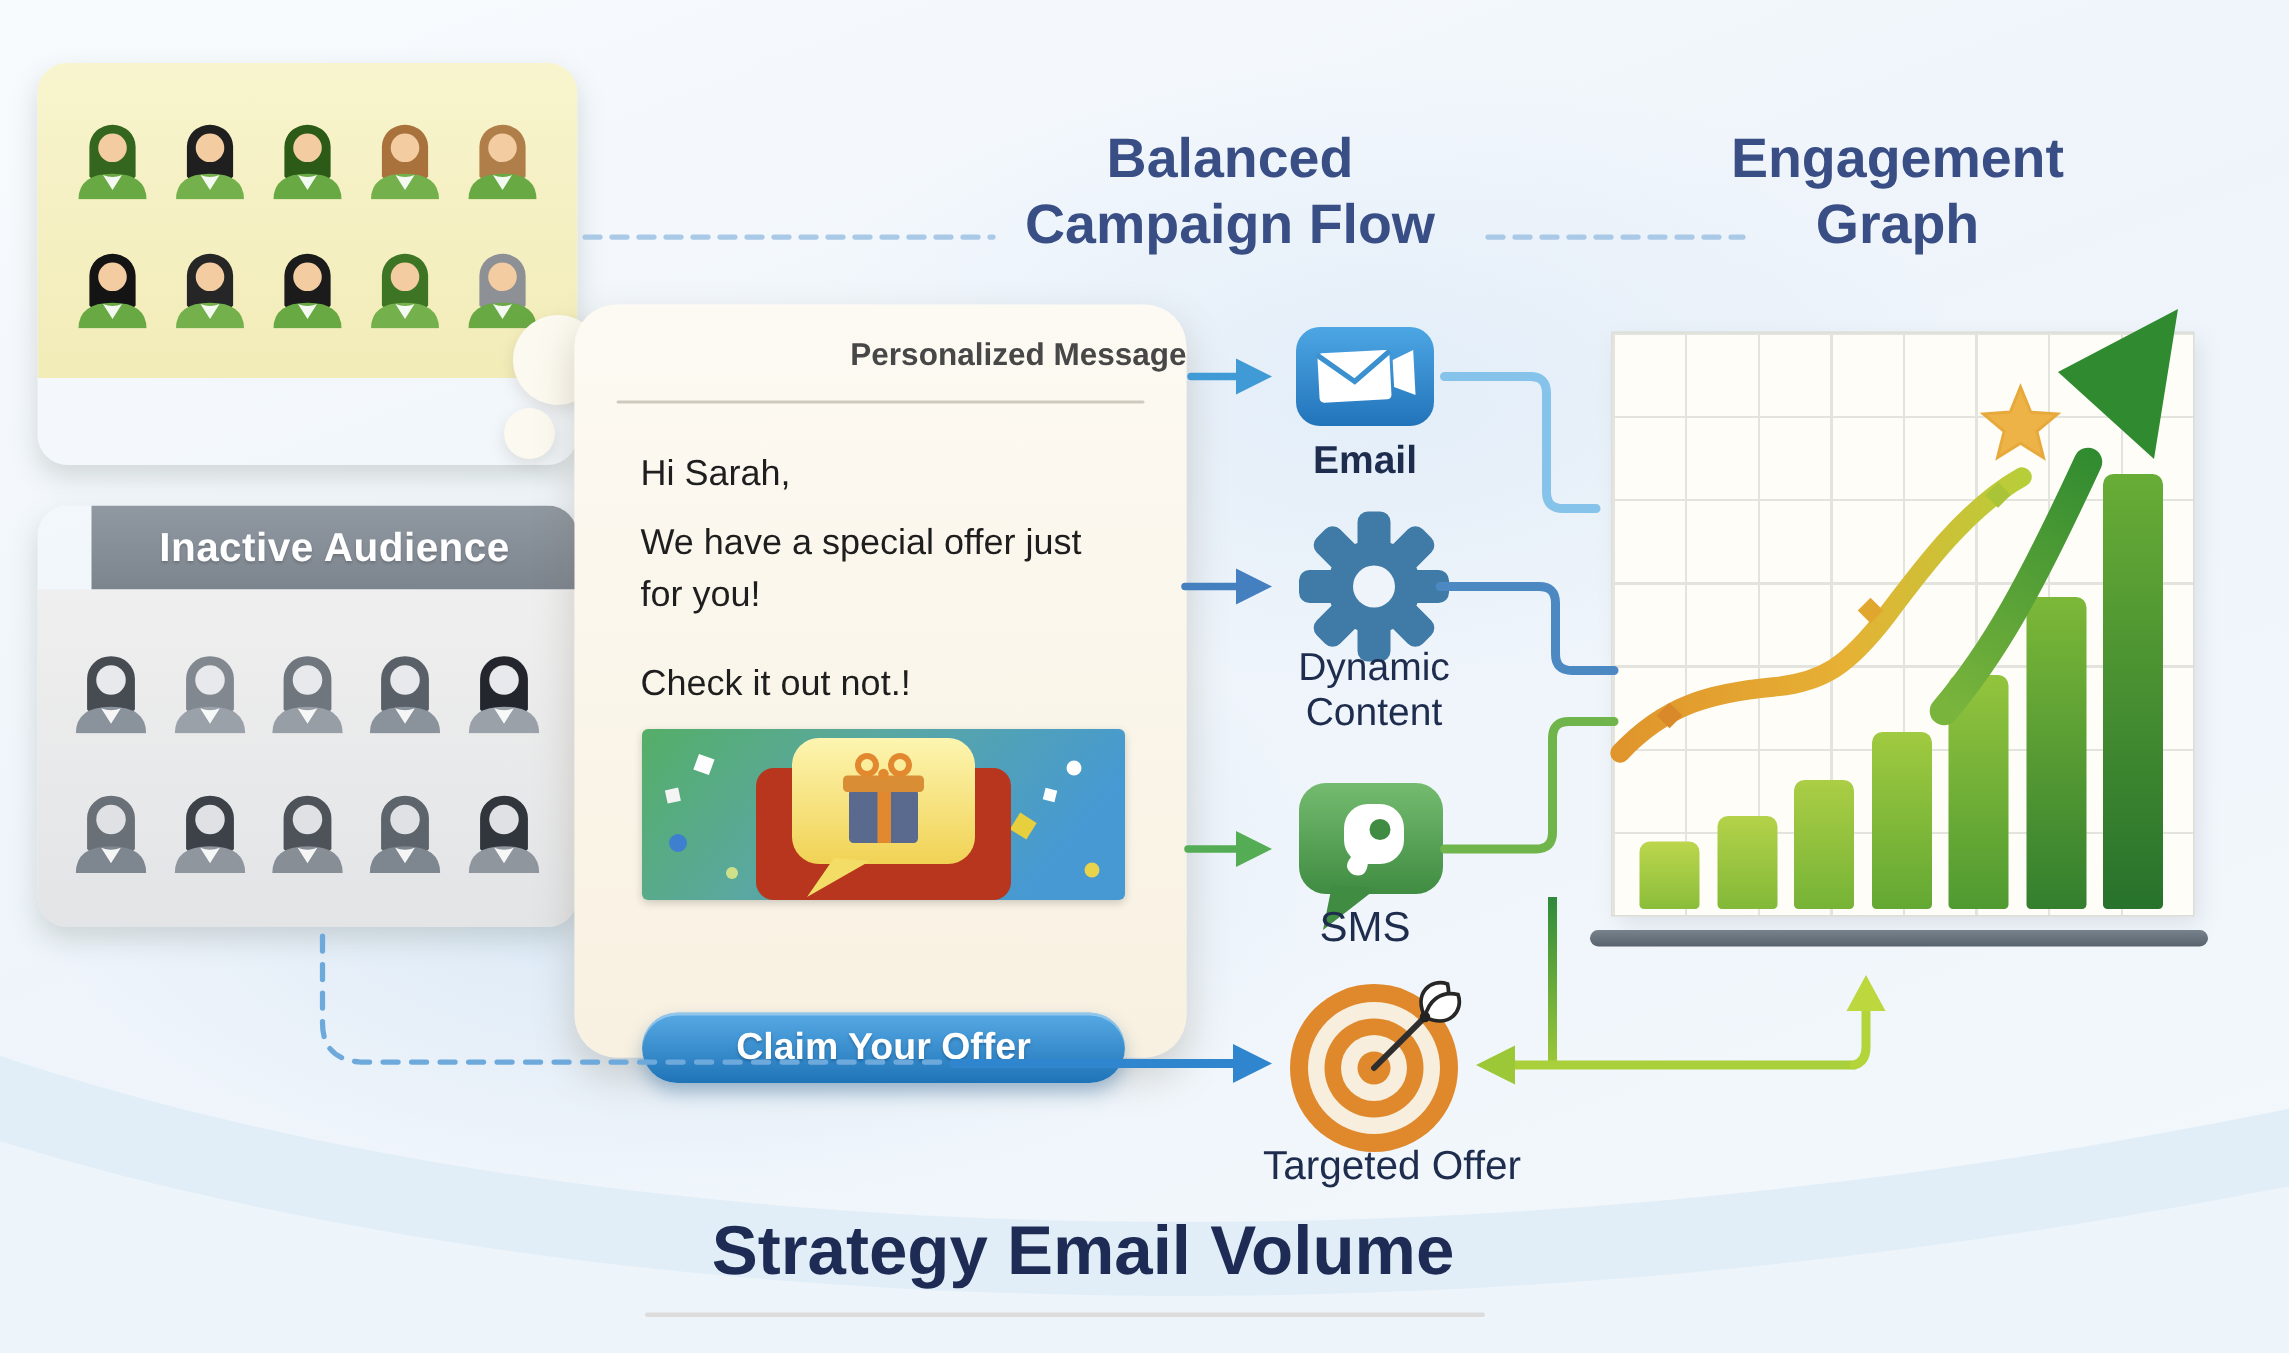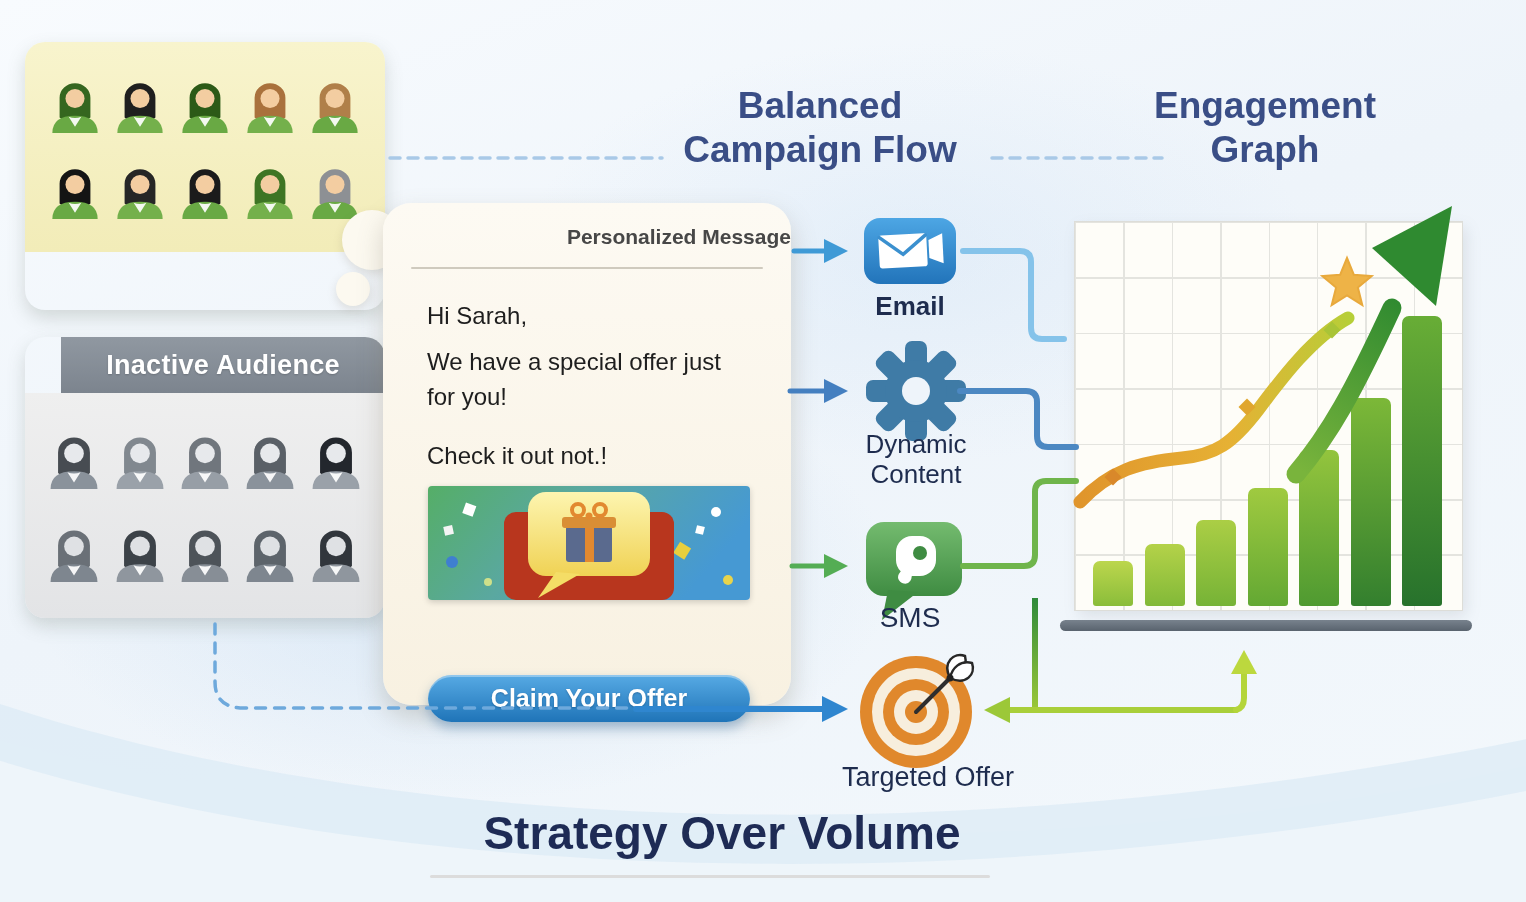--- a/index.html
+++ b/index.html
@@ -285,21 +285,21 @@
       <circle cx="62" cy="62" r="22" fill="#f7eedd"></circle>
       <circle cx="62" cy="62" r="11" fill="#e0882c"></circle>
       <line x1="62" y1="62" x2="102" y2="22" stroke="#2e2e2e" stroke-width="4" stroke-linecap="round"></line>
       <path d="M96 28 C 88 12 100 2 111 6 C 114 18 106 28 96 28 Z" fill="#ffffff" stroke="#272727" stroke-width="2.5"></path>
       <path d="M96 28 C 112 36 122 24 118 13 C 106 10 98 18 96 28 Z" fill="#ffffff" stroke="#272727" stroke-width="2.5"></path>
       <circle cx="96" cy="28" r="3.5" fill="#222222"></circle>
     </svg>
   </div>
   <div class="lbl" style="left:828px;top:762px;width:200px;font-size:27px;">Targeted Offer</div>
 
-  <div class="title">Strategy Over Volume</div>
+  <div class="title">Strategy Email Volume</div>
   <div class="hairline"></div>
 
   <svg class="abs z30" width="1526" height="902" viewBox="0 0 1526 902">
     <defs>
       <linearGradient id="gTrend" gradientUnits="userSpaceOnUse" x1="1080" y1="0" x2="1352" y2="0">
         <stop offset="0" stop-color="#e0952c"></stop>
           <stop offset=".55" stop-color="#e6b134"></stop>
           <stop offset="1" stop-color="#b6cf38"></stop>
       </linearGradient>
       <linearGradient id="gShaft" gradientUnits="userSpaceOnUse" x1="1300" y1="470" x2="1400" y2="300">

